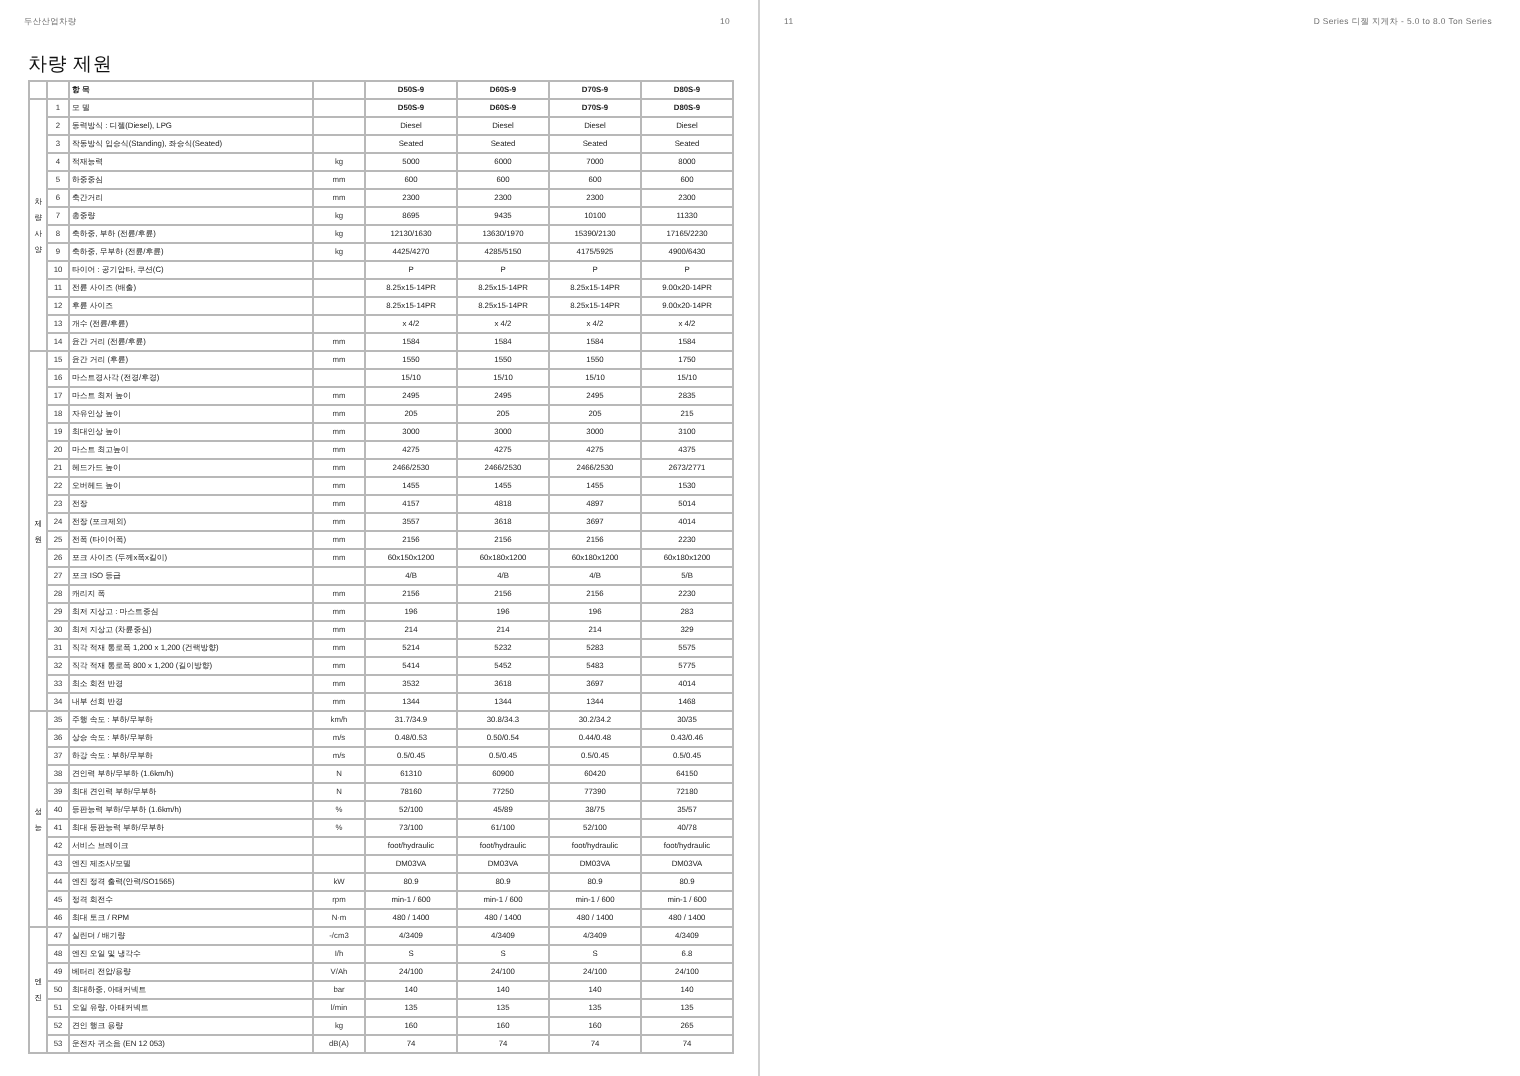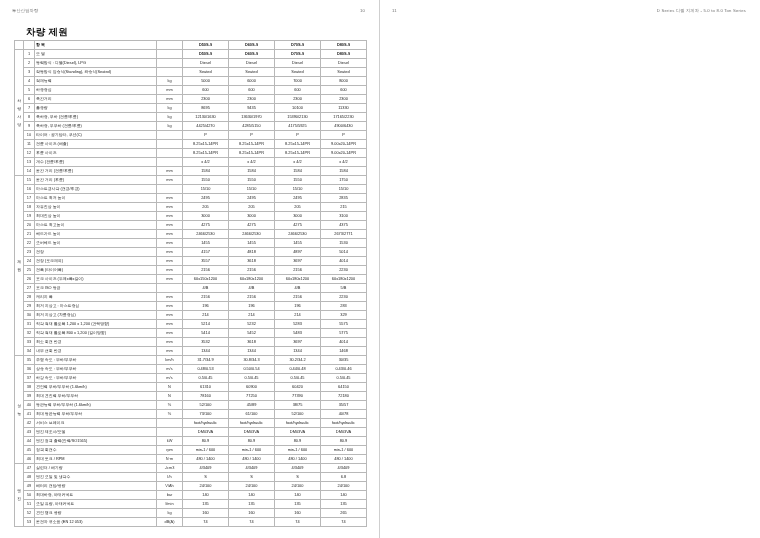--- a/index.html
+++ b/index.html
@@ -35,24 +35,23 @@
   .runhead.l-left { left: 12px; }
   .runhead.l-right { right: 14px; }
   .runhead.r-left { left: 12px; }
   .runhead.r-right { right: 14px; }
 
   
   .ptitle {
     position: absolute;
     top: 26px;
     font-size: 9.5px;
-    font-weight: bold;
+    font-weight: normal;
     color: #111;
     letter-spacing: .3px;
-    margin-left: 12px;
   }
   .ptitle.left { left: 14px; }
 
   
   .tablewrap {
     position: absolute;
     left: 14px; top: 40px;
     width: 352px;
   }
   table.spec {

